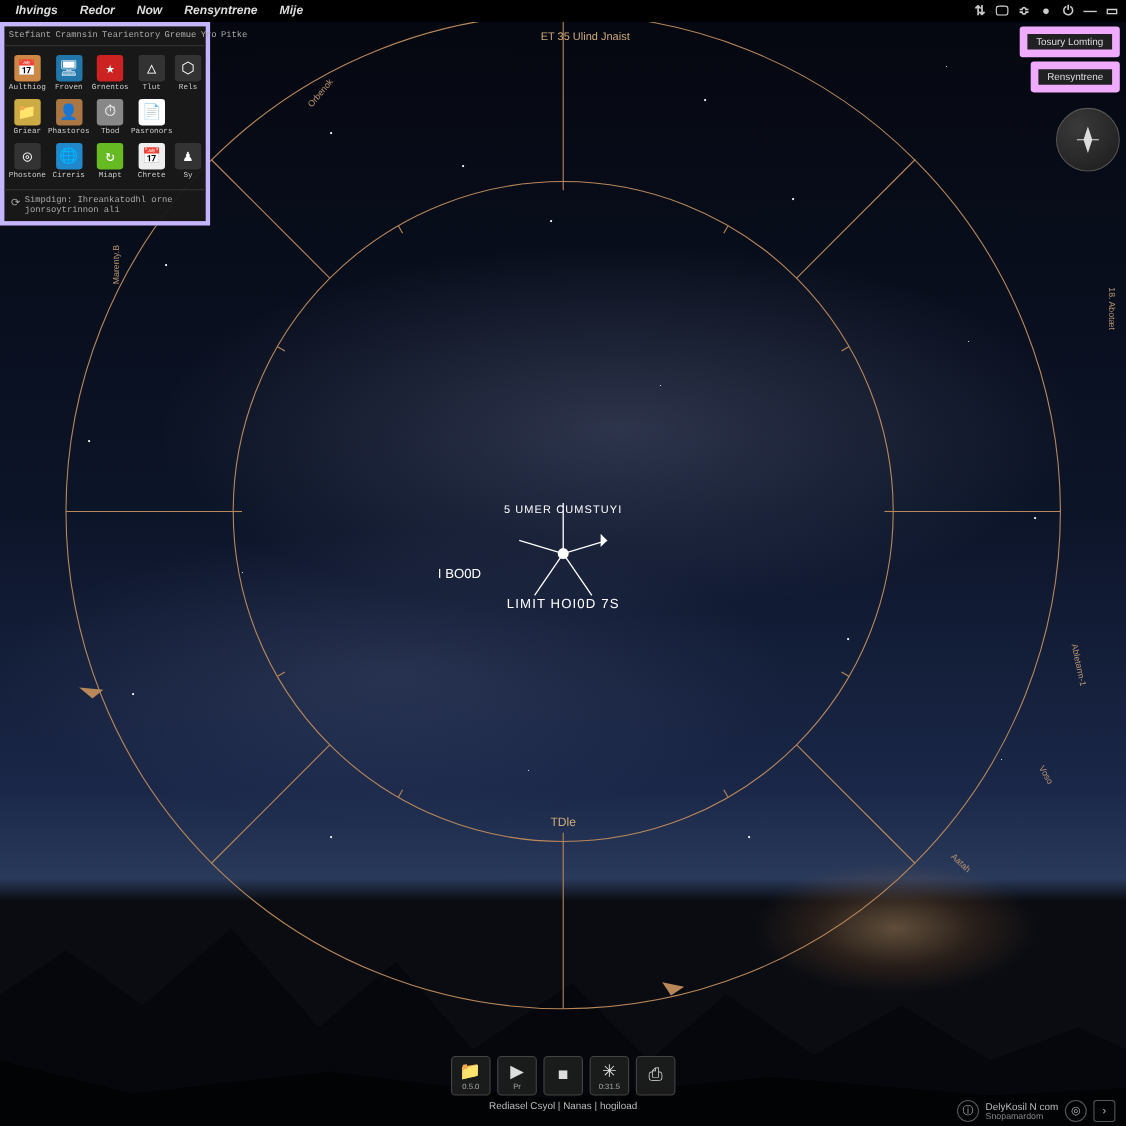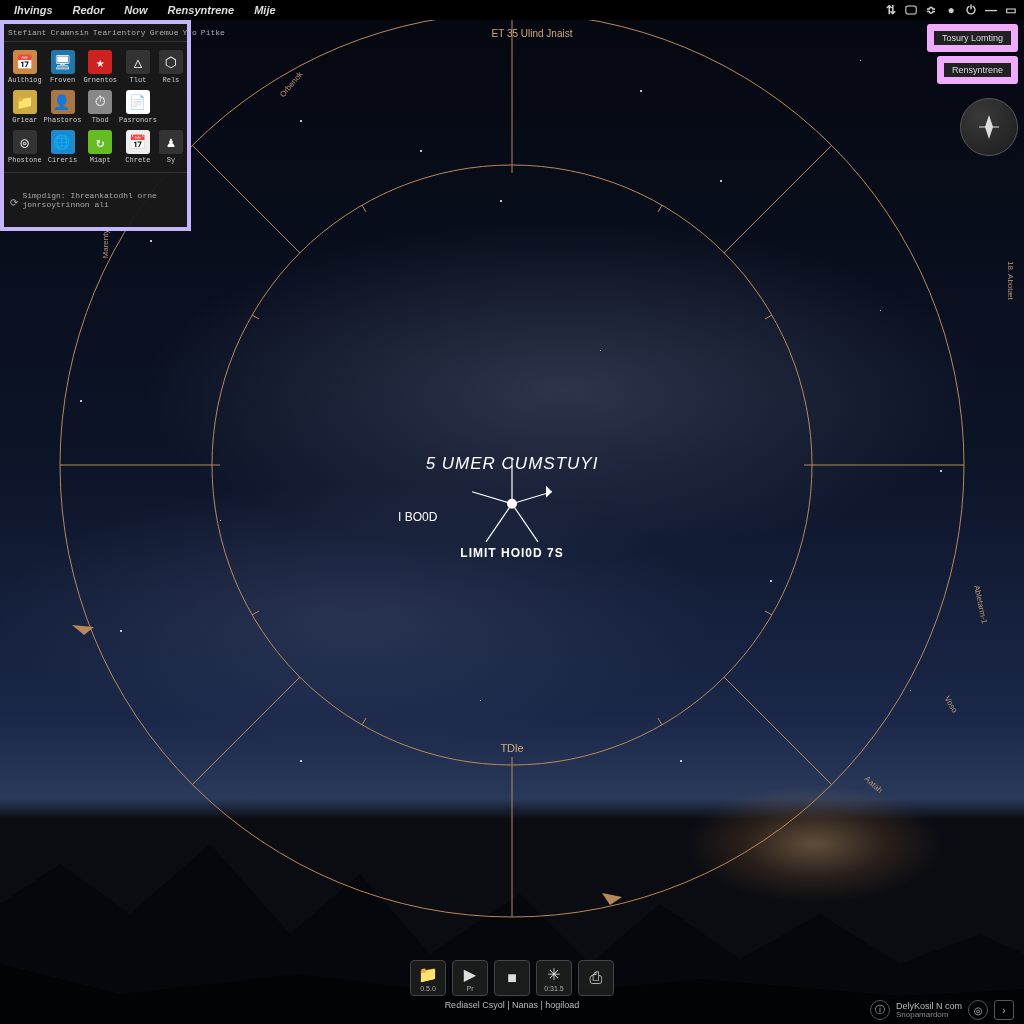--- a/index.html
+++ b/index.html
@@ -59,22 +59,22 @@
 }
 .launcher-cell .app-icon {
   width: 24px; height: 24px; border-radius: 3px;
   margin-bottom: 2px;
   display: flex; align-items: center; justify-content: center;
   font-size: 14px; color: #fff;
 }
 .launcher-footer {
   border-top: 1px solid #333;
   font-size: 8px; color: #aaa;
-  padding: 18px 6px;
-  display: flex; align-items: flex-end; gap: 4px;
+  padding: 5px 6px;
+  display: flex; align-items: flex-start; gap: 4px;
 }
 .launcher-footer::before {
   content: "⟳"; font-size: 10px;
 }
 
 .sky {
   position: absolute; inset: 0;
   background:
     radial-gradient(ellipse 700px 280px at 55% 38%, rgba(200,210,255,0.18), transparent 60%),
     radial-gradient(ellipse 600px 220px at 35% 60%, rgba(180,190,240,0.12), transparent 60%),
@@ -108,22 +108,22 @@
 .dial svg { width: 100%; height: 100%; overflow: visible; }
 .dial circle.ring {
   fill: none; stroke: #b8875a; stroke-width: 1;
 }
 .dial line.radial { stroke: #b8875a; stroke-width: 1; }
 .center-star {
   position: absolute; top: 50%; left: 50%;
   transform: translate(-50%, -55%);
   color: #fff; text-align: center; font-size: 12px;
 }
-.center-star .line1 { font-size: 17px; letter-spacing: 1px; margin-bottom: 56px; font-style: italic; }
-.center-star .line2 { font-size: 12px; letter-spacing: 1px; margin-top: 72px; font-weight: bold; }
+.center-star .line1 { font-size: 10px; letter-spacing: 1px; margin-bottom: 56px; }
+.center-star .line2 { font-size: 12px; letter-spacing: 1px; margin-top: 72px; }
 .center-cross {
   position: absolute; top: 50%; left: 50%;
   transform: translate(-50%, -55%);
 }
 
 .ring-top-label {
   position: absolute; top: 28px; left: 50%; transform: translateX(-50%);
   font-size: 10px; color: #cfa97a; margin-left: 20px;
 }
 

